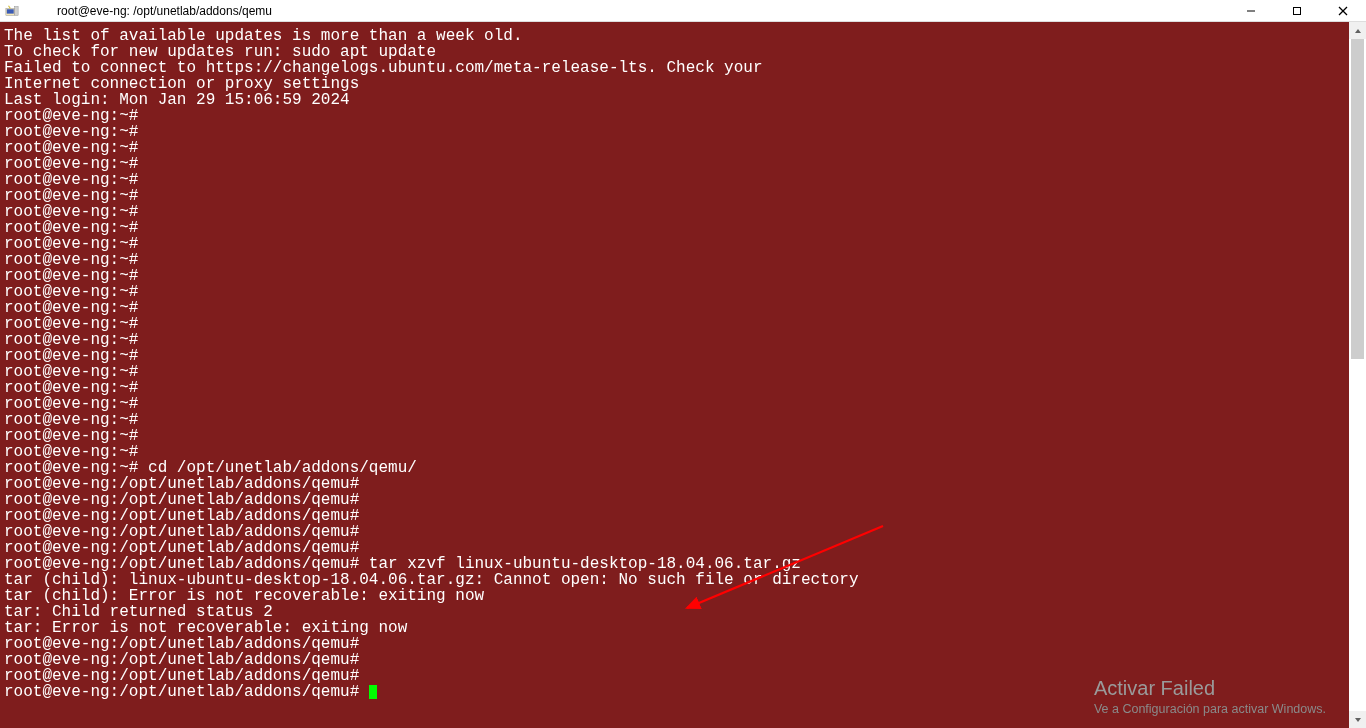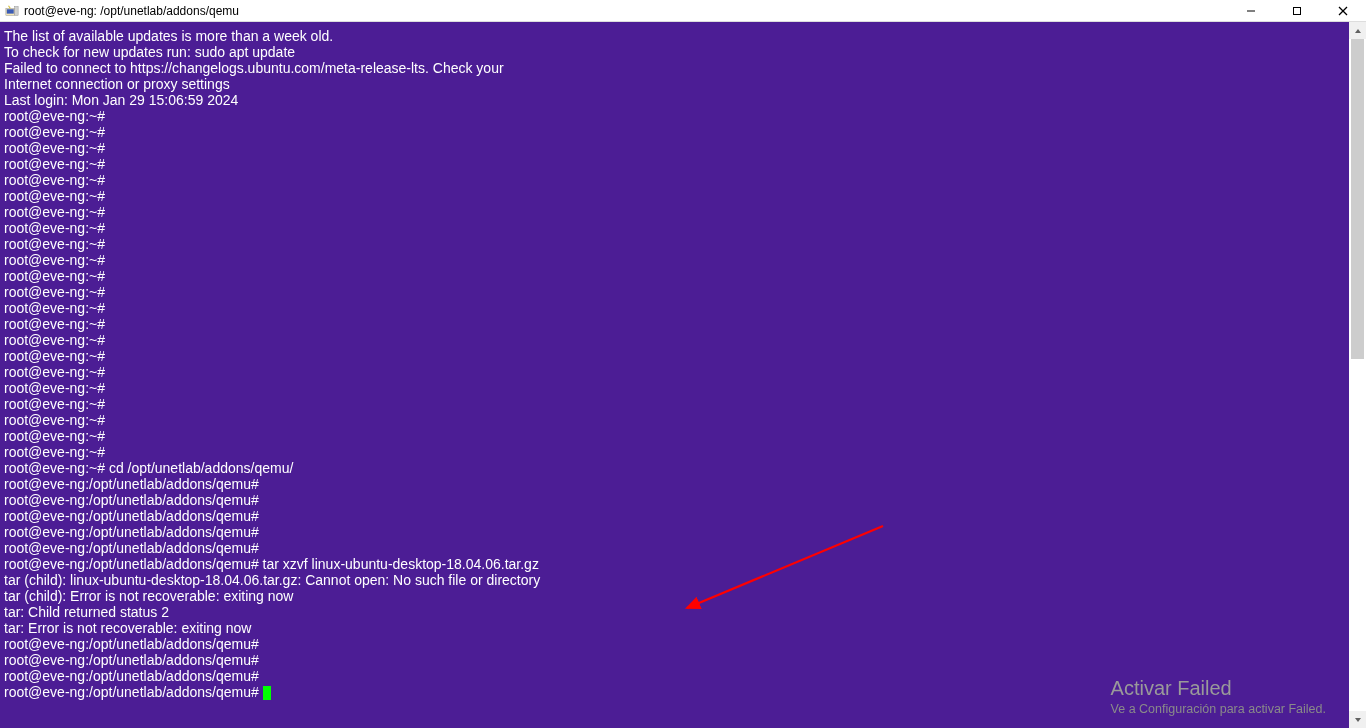--- a/index.html
+++ b/index.html
@@ -1,25 +1,25 @@
 <!DOCTYPE html>
 <html><head>
 <meta charset="utf-8">
 <style>
   * { margin: 0; padding: 0; box-sizing: border-box; }
   html, body { width: 1366px; height: 728px; overflow: hidden; font-family: "Segoe UI", Tahoma, sans-serif; background: #000; }
   .window { width: 1366px; height: 728px; display: flex; flex-direction: column; background: #fff; }
   .titlebar { height: 22px; background: #fff; display: flex; align-items: center; border-bottom: 1px solid #ddd; }
   .titlebar .icon { width: 16px; height: 16px; margin: 0 4px 0 4px; display:flex; align-items:center; justify-content:center; }
-  .titlebar .title { font-size: 12px; color: #000; flex: 0 0 auto; }
+  .titlebar .title { font-size: 12px; color: #000; flex: 0 0 auto; margin-left: 33px; }
   .titlebar .spacer { flex: 1 1 auto; }
   .win-controls { display: flex; }
   .win-btn { width: 46px; height: 22px; display:flex; align-items:center; justify-content:center; font-size: 10px; color:#000; }
   .terminal-wrap { flex:1 1 auto; display:flex; background:#000; position:relative; }
-  .terminal { flex:1 1 auto; background:#4c1d95; color:#fff; font-family: Liberation Sans, sans-serif; font-size: 14px; line-height: 16px; padding: 6px 0 0 4px; white-space: pre; overflow:hidden; position:relative; }
+  .terminal { flex:1 1 auto; background:#7f1d1d; color:#fff; font-family: Liberation Mono, monospace; font-size: 16px; line-height: 16px; padding: 6px 0 0 4px; white-space: pre; overflow:hidden; position:relative; }
   .scrollbar { width: 17px; background:#fff; display:flex; flex-direction:column; }
   .sb-btn { height:17px; background:#f0f0f0; display:flex; align-items:center; justify-content:center; color:#606060; font-size:9px; }
   .sb-track { flex:1 1 auto; background:#fff; position:relative; }
   .sb-thumb { position:absolute; left:2px; right:2px; top:0; height:320px; background:#cdcdcd; }
   .cursor { display:inline-block; width:8px; height:14px; background:#00ff00; vertical-align:middle; }
   .arrow-svg { position:absolute; top:498px; left:675px; pointer-events:none; }
   .watermark { position:absolute; right:40px; bottom:12px; text-align:left; color:#8f8f8f; font-family:"Segoe UI Light","Segoe UI",sans-serif; pointer-events:none; }
   .watermark .wm-title { font-size:20px; font-weight:300; color:#9a9a9a; }
   .watermark .wm-sub { font-size:12.5px; color:#8a8a8a; margin-top:2px; }
 </style>
@@ -81,16 +81,16 @@
       <defs>
         <marker id="arrowhead" markerWidth="8" markerHeight="8" refX="6" refY="3" orient="auto">
           <polygon points="0 0, 7 3, 0 6" fill="#ff0000"></polygon>
         </marker>
       </defs>
       <line x1="208" y1="6" x2="12" y2="88" stroke-width="2.2" marker-end="url(#arrowhead)" stroke="#ff0000"></line>
     </svg>
 
     <div class="watermark">
       <div class="wm-title">Activar Failed</div>
-      <div class="wm-sub">Ve a Configuración para activar Failed.</div>
+      <div class="wm-sub">Ve a Configuración para activar Windows.</div>
     </div>
   </div>
 </div>
 
 </body></html>

